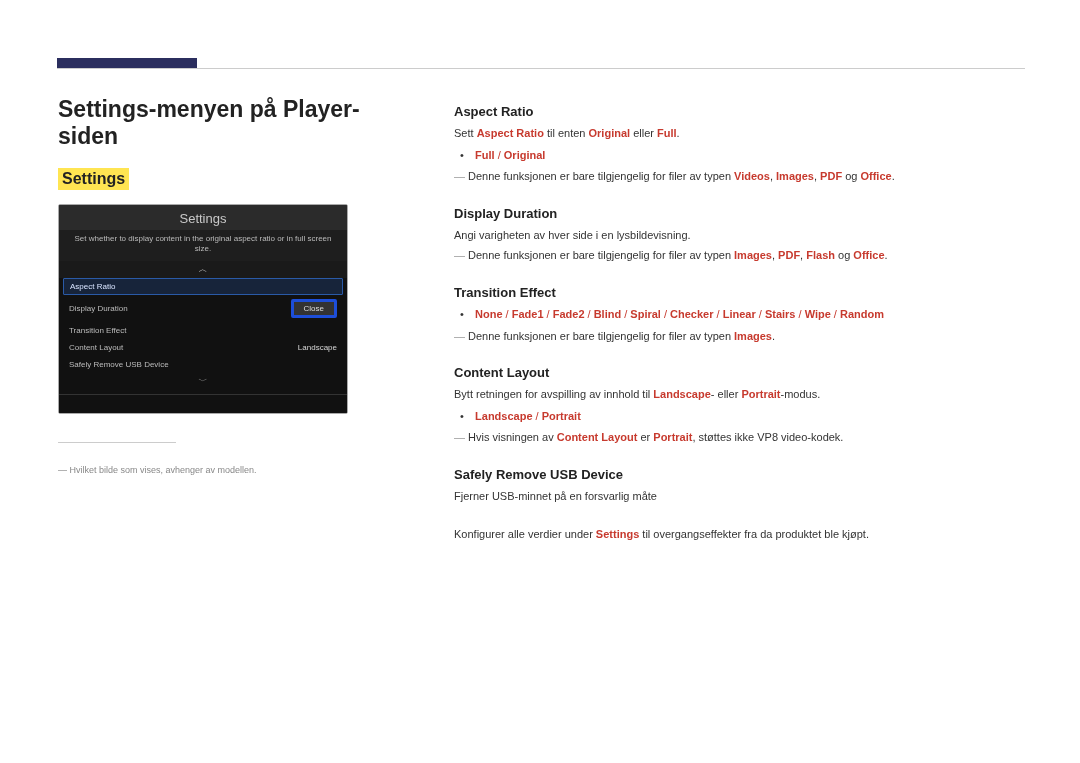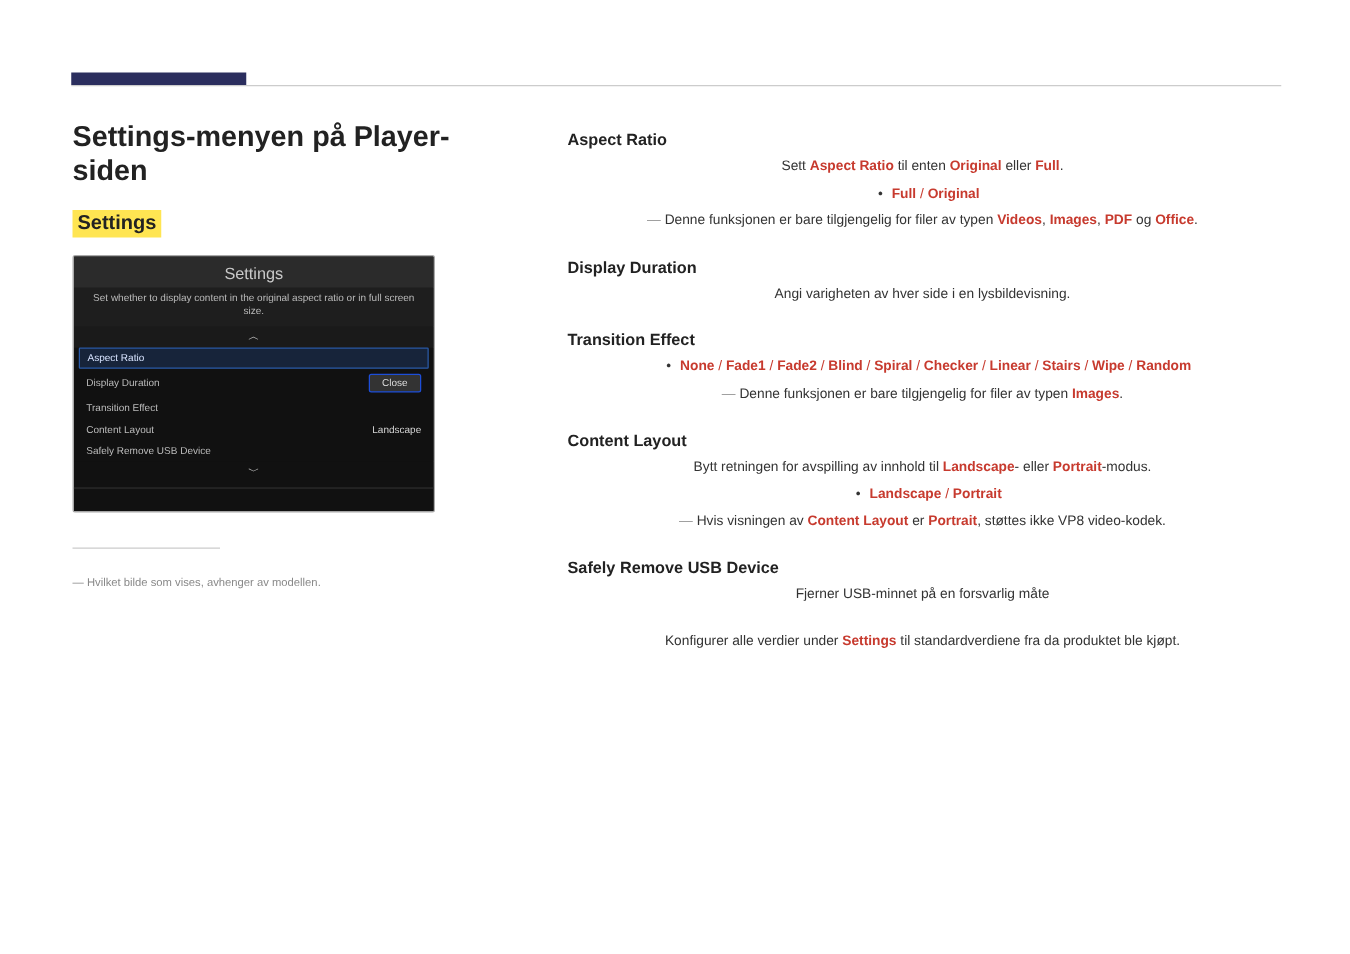--- a/index.html
+++ b/index.html
@@ -100,21 +100,21 @@
   .tv-row.selected {
     border: 1px solid #2a5aa7;
     background: #17243a;
     color: #d8e4ff;
     margin: 0 4px;
     padding: 3px 6px;
     border-radius: 1px;
   }
   .tv-close {
     background: #333;
-    border: 1px solid #1d4ed8;
+    border: 3px solid #1d4ed8;
     border-radius: 2px;
     font-size: 8px;
     color: #ddd;
     padding: 2px 10px;
   }
   .tv-value {
     color: #d6d6d6;
   }
   .tv-bottom-arrow {
     text-align: center;
@@ -142,21 +142,20 @@
   .sect h3 {
     font-size: 13px;
     font-weight: 700;
     margin-bottom: 6px;
     color: #222;
   }
   .sect p, .sect li {
     font-size: 11px;
     line-height: 1.6;
     color: #333;
-    text-align: center;
   }
   .sect ul {
     list-style: none;
     padding-left: 18px;
     margin: 4px 0;
   }
   .sect ul li::before {
     content: "•";
     color: #333;
     display: inline-block;
@@ -232,20 +231,23 @@
         </li>
       </ul>
       <p class="dash-note">
         <span>Denne funksjonen er bare tilgjengelig for filer av typen </span><span class="red-strong">Videos</span><span>, </span><span class="red-strong">Images</span><span>, </span><span class="red-strong">PDF</span><span> og </span><span class="red-strong">Office</span><span>.</span>
       </p>
     </div>
 
     <div class="sect">
       <h3>Display Duration</h3>
       <p>Angi varigheten av hver side i en lysbildevisning.</p>
+      <p class="dash-note">
+        <span>Denne funksjonen er bare tilgjengelig for filer av typen </span><span class="red-strong">Images</span><span>, </span><span class="red-strong">PDF</span><span>, </span><span class="red-strong">Flash</span><span> og </span><span class="red-strong">Office</span><span>.</span>
+      </p>
     </div>
 
     <div class="sect">
       <h3>Transition Effect</h3>
       <ul>
         <li>
           <span class="red-strong">None</span><span class="red"> / </span><span class="red-strong">Fade1</span><span class="red"> / </span><span class="red-strong">Fade2</span><span class="red"> / </span><span class="red-strong">Blind</span><span class="red"> / </span><span class="red-strong">Spiral</span><span class="red"> / </span><span class="red-strong">Checker</span><span class="red"> / </span><span class="red-strong">Linear</span><span class="red"> / </span><span class="red-strong">Stairs</span><span class="red"> / </span><span class="red-strong">Wipe</span><span class="red"> / </span><span class="red-strong">Random</span>
         </li>
       </ul>
       <p class="dash-note">
@@ -268,18 +270,18 @@
       </p>
     </div>
 
     <div class="sect">
       <h3>Safely Remove USB Device</h3>
       <p>Fjerner USB-minnet på en forsvarlig måte</p>
     </div>
 
     <div class="sect">
       <p>
-        <span>Konfigurer alle verdier under </span><span class="red-strong">Settings</span><span> til standardverdiene fra da produktet ble kjøpt.</span>
+        <span>Konfigurer alle verdier under </span><span class="red-strong">Settings</span><span> til overgangseffekter fra da produktet ble kjøpt.</span>
       </p>
     </div>
 
   </div>
 </div>
 
 </body></html>

